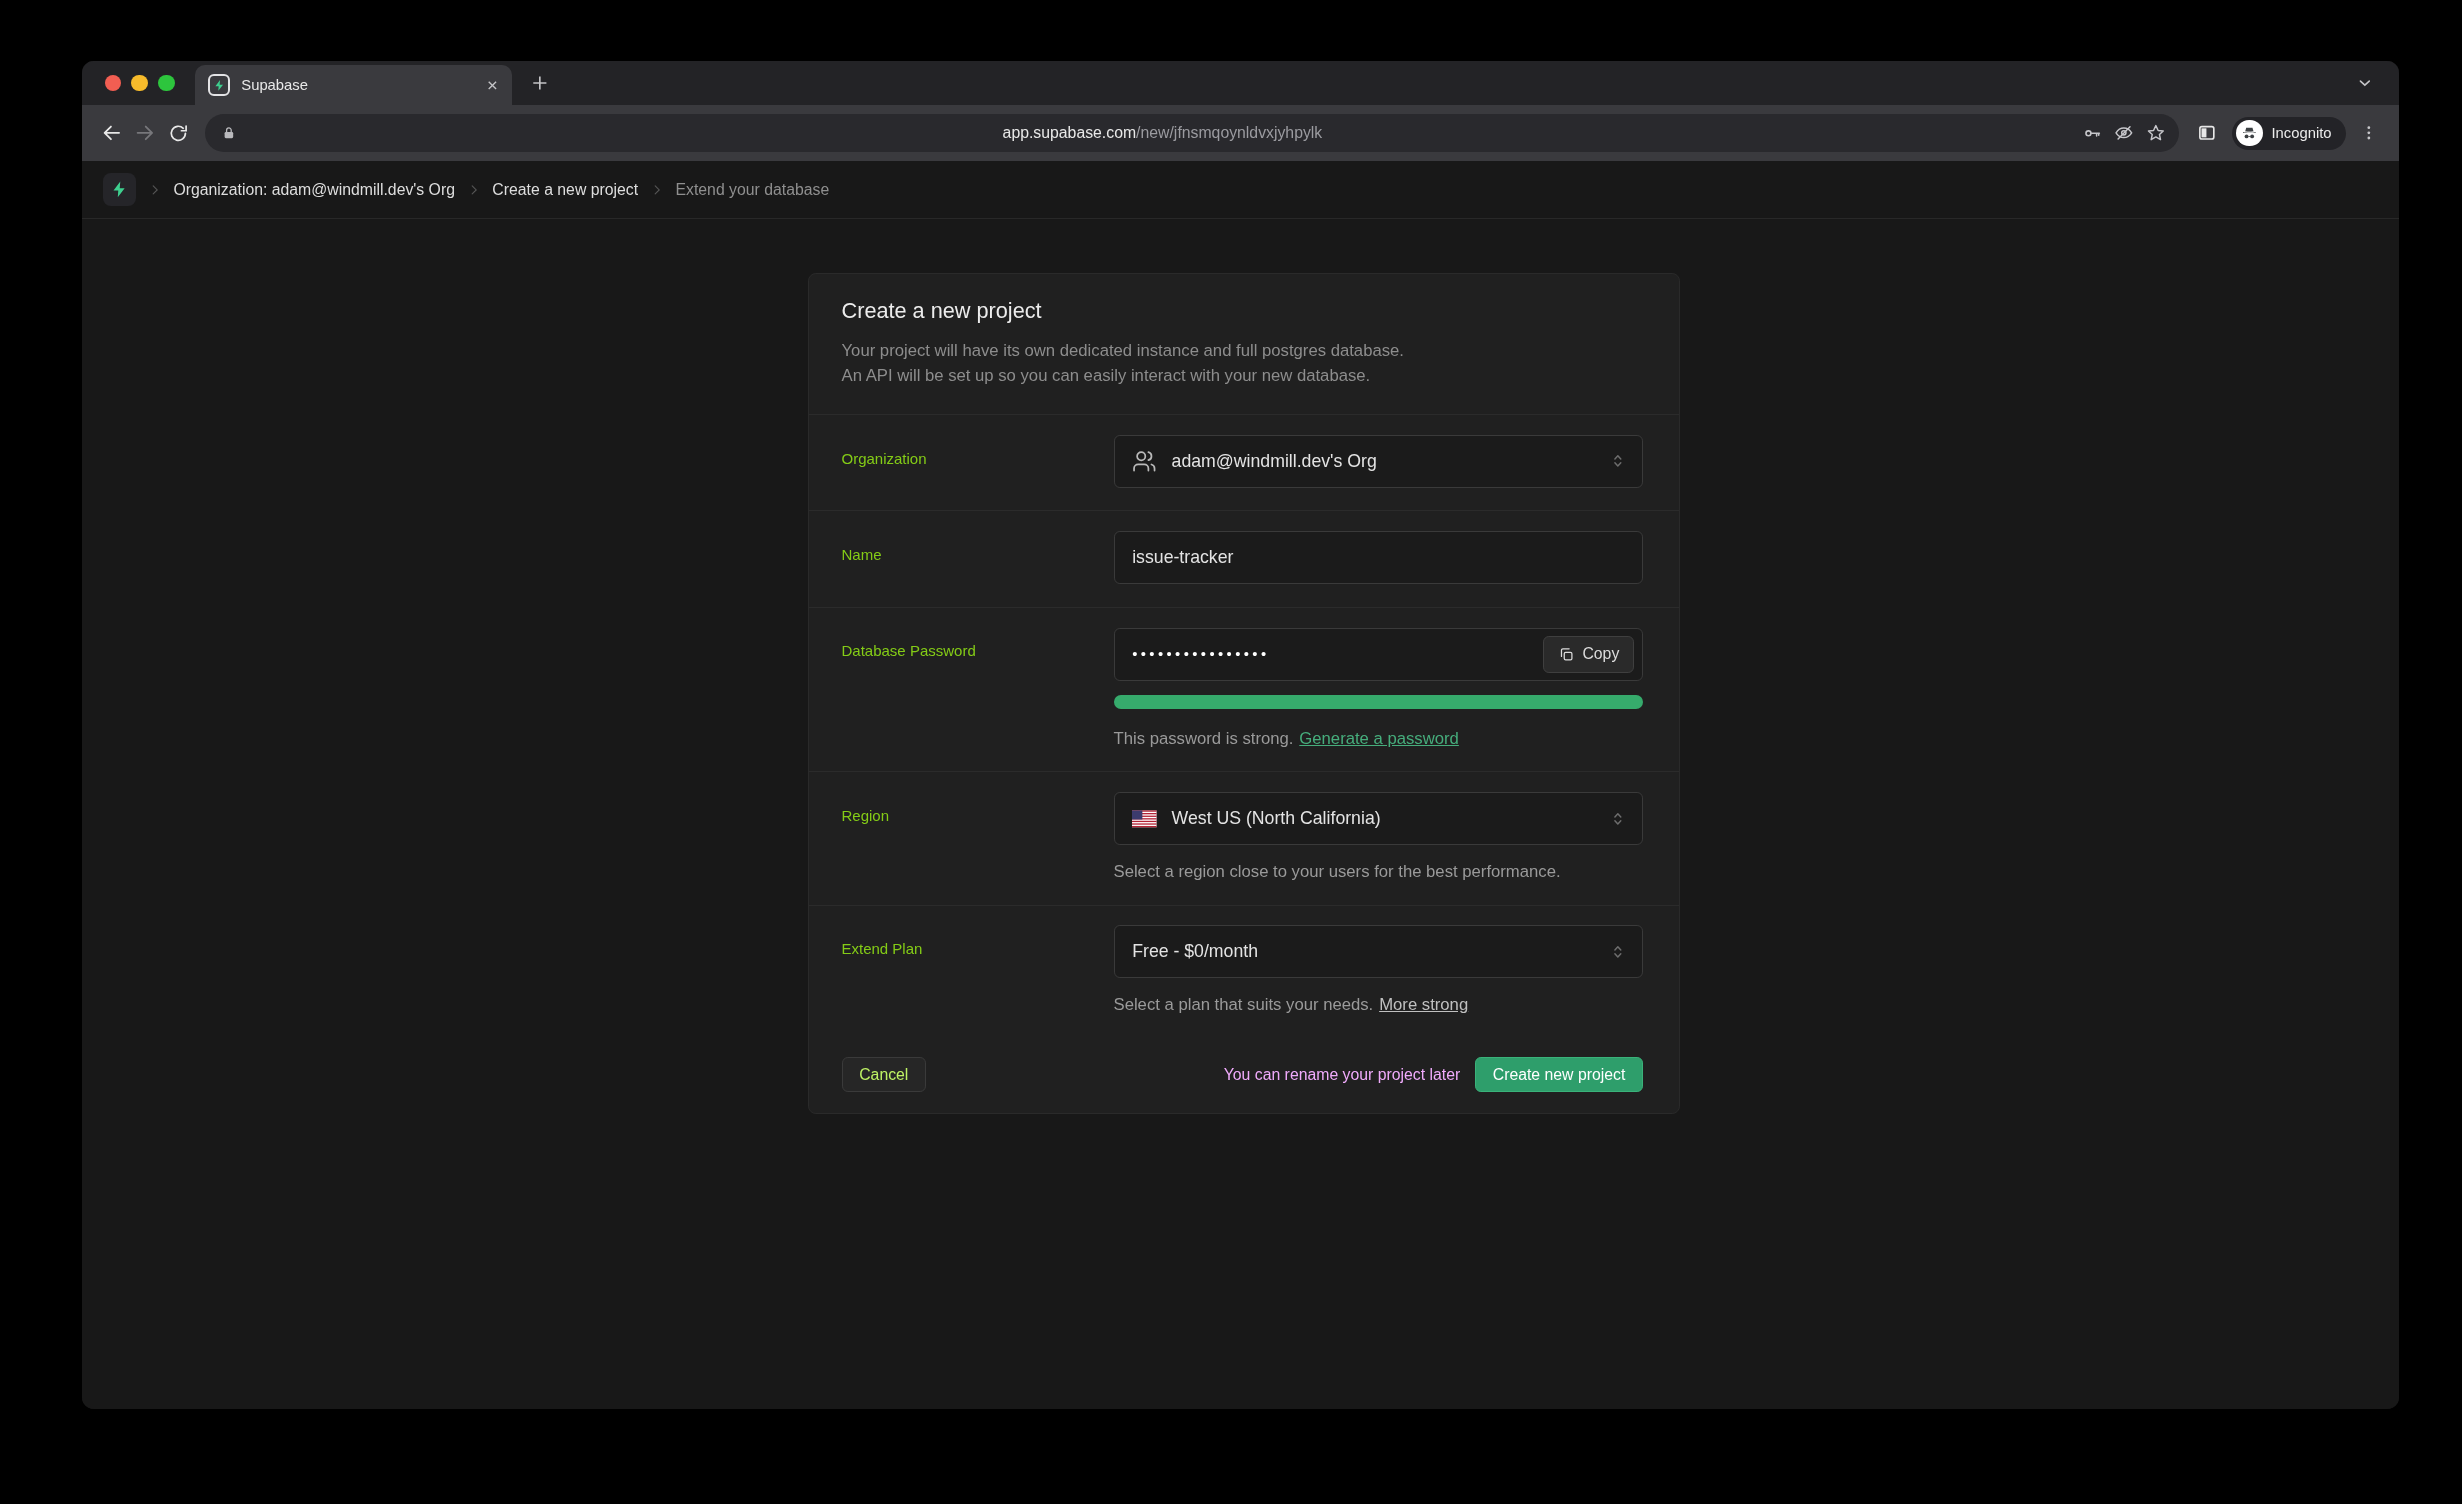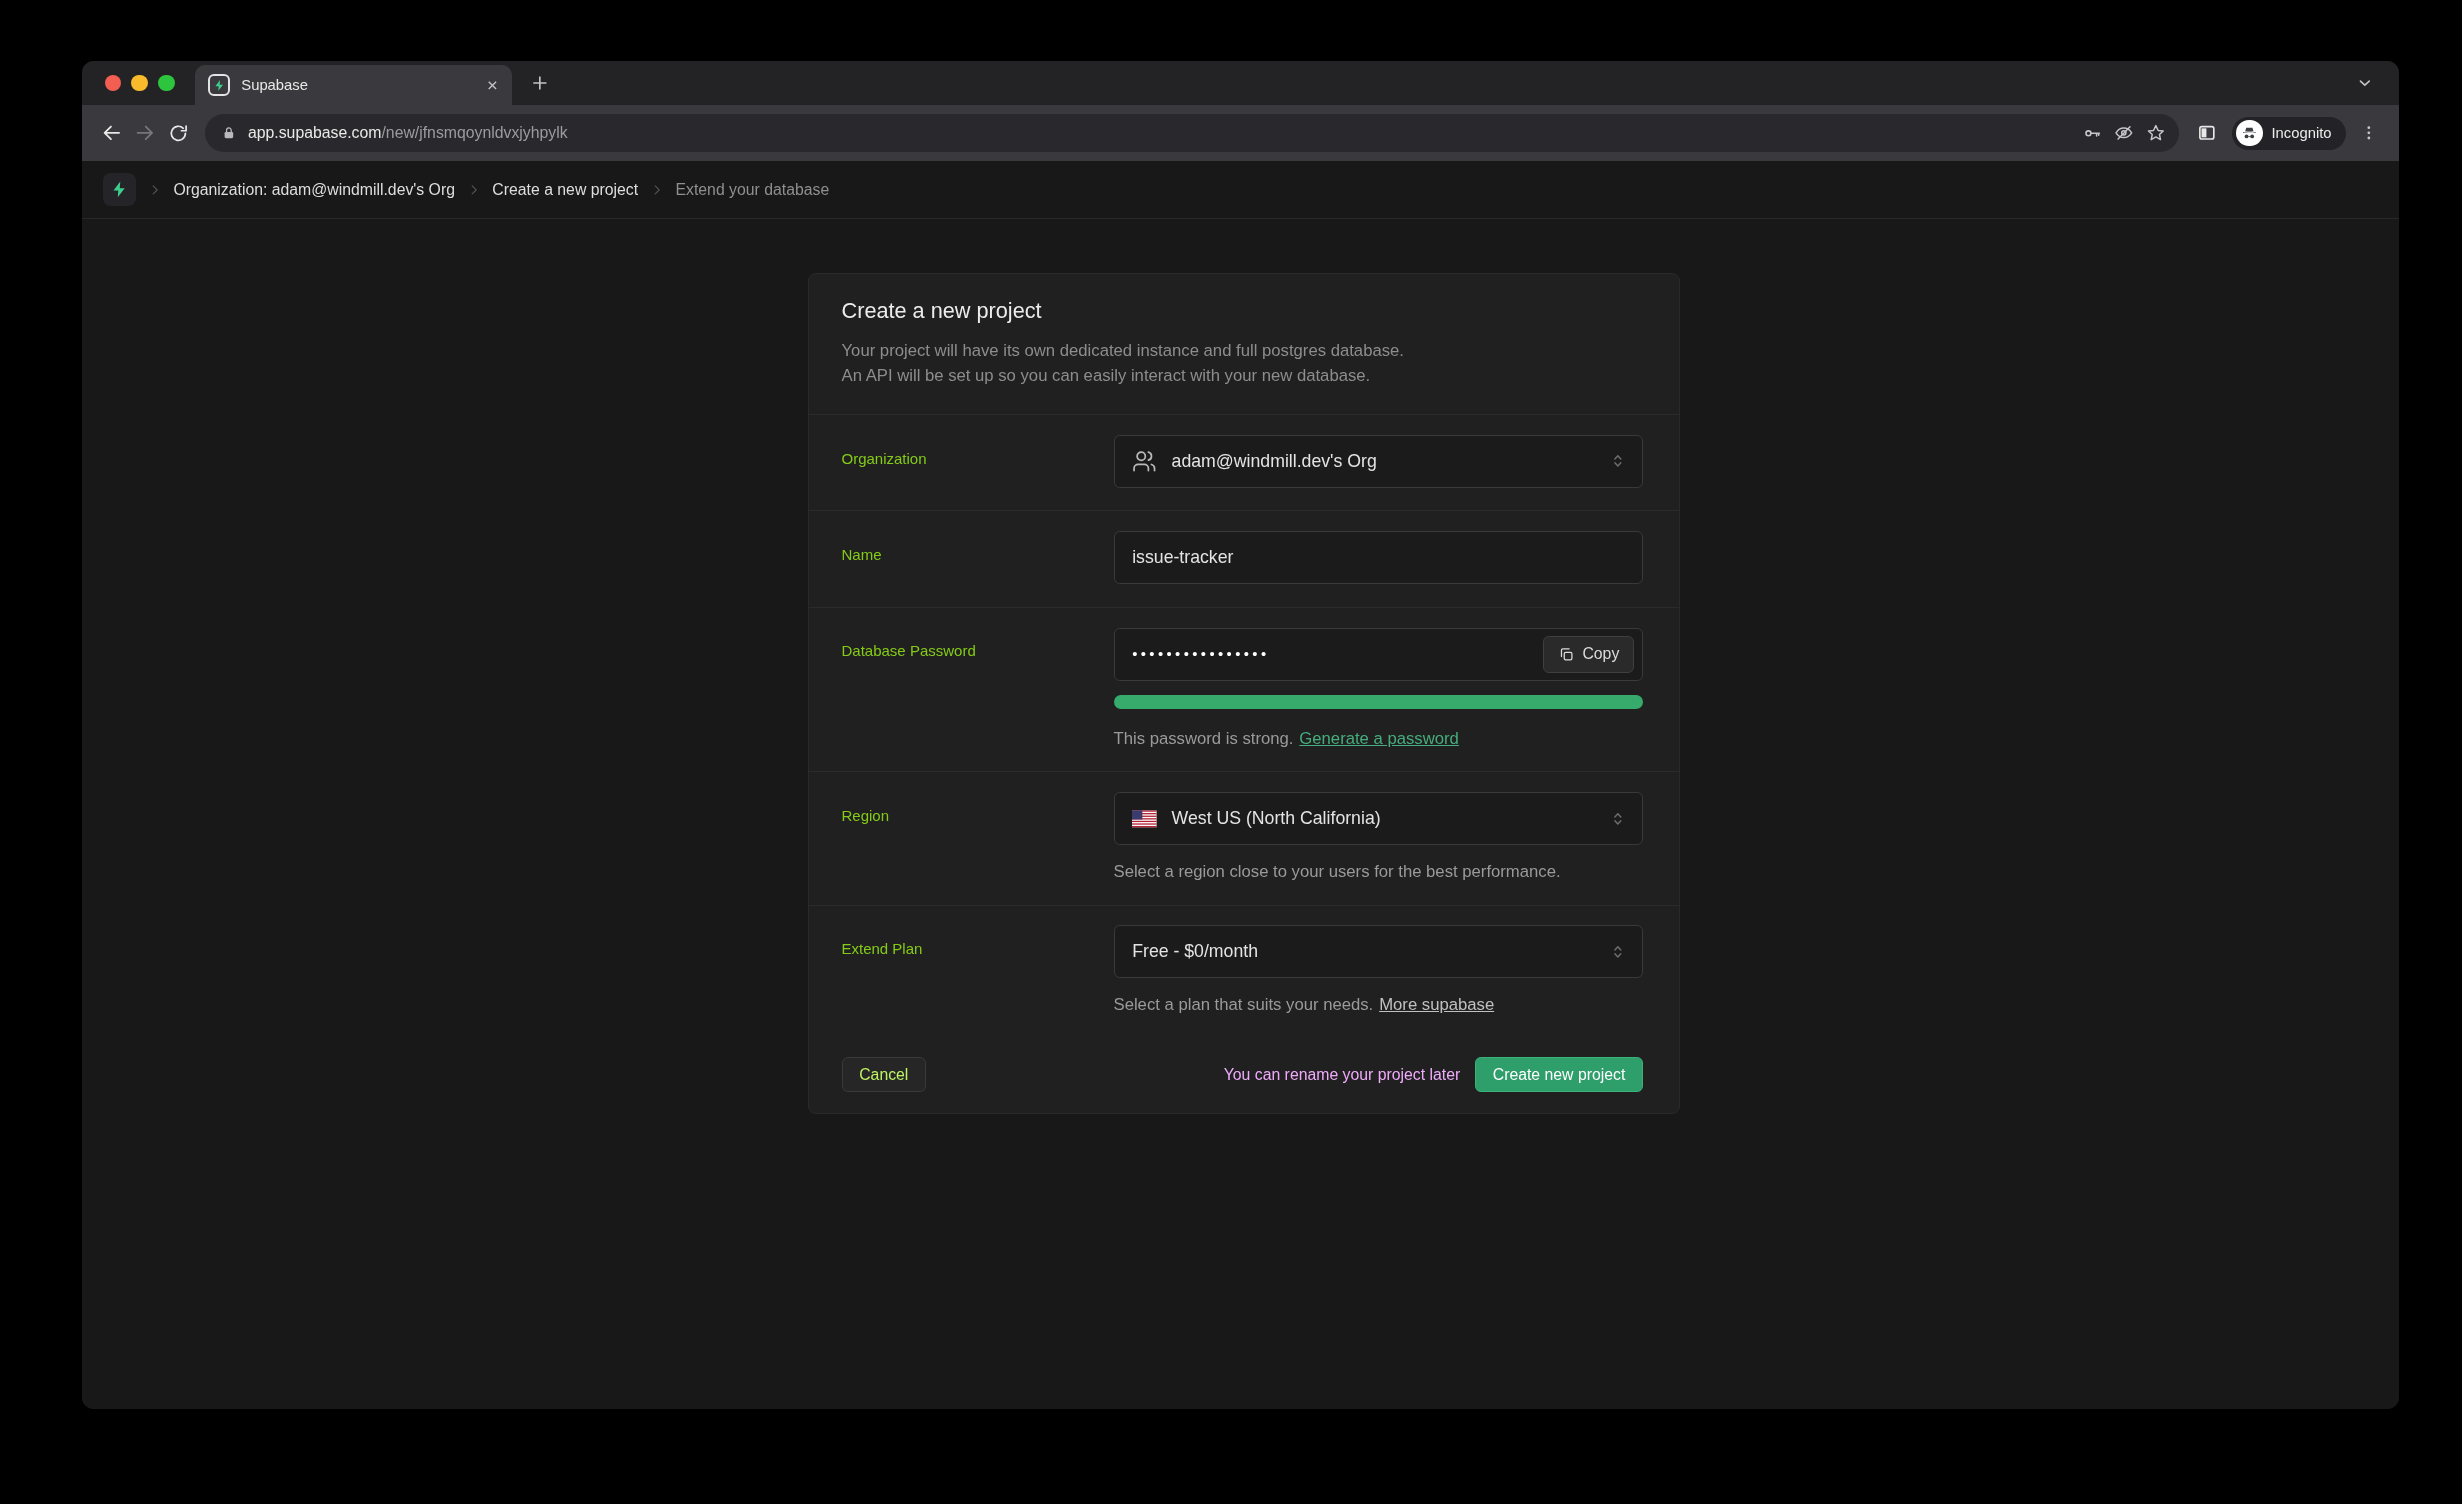--- a/index.html
+++ b/index.html
@@ -15,21 +15,21 @@
   .dot.yellow{background:#f7bb2b;}
   .dot.green{background:#2dc53d;}
   .tab{position:absolute;left:113px;bottom:0;width:317px;height:40px;background:#3a3a3e;border-radius:9.9px 9.9px 0 0;display:flex;align-items:center;padding:0 11.8px 0 12.8px;}
   .favicon{width:22.7px;height:22.7px;border-radius:5.9px;border:2px solid #e3e3e5;display:grid;place-items:center;flex-shrink:0;}
   .tab-title{margin-left:10.8px;font-size:14.8px;color:#e9e9e9;flex:1;white-space:nowrap;overflow:hidden;}
   .icon-btn{display:grid;place-items:center;border:none;background:transparent;padding:0;cursor:default;}
   .newtab{position:absolute;left:448px;top:50%;transform:translateY(-50%);}
   .tb-chevron{position:absolute;right:25.6px;top:50%;transform:translateY(-50%);}
 
   
-  .toolbar{height:56px;background:#3a3a3e;display:flex;align-items:center;padding:0 13.8px;}
+  .toolbar{height:56px;background:#3a3a3e;display:flex;align-items:center;padding:0 13.8px;text-align:center;}
   .nav-btn{width:33px;height:33px;border-radius:50%;display:grid;place-items:center;flex-shrink:0;}
   .urlpill{flex:1;height:38px;background:#29292d;border-radius:19.7px;margin:0 9.9px;display:flex;align-items:center;padding:0 7.9px 0 16.7px;min-width:0;}
   .url-text{margin-left:10.8px;font-size:15.8px;color:#e9e9e9;white-space:nowrap;overflow:hidden;flex:1;}
   .url-path{color:#9b9ba0;}
   .pill-icon{width:31.5px;height:31.5px;display:grid;place-items:center;flex-shrink:0;}
   .sidepanel{width:35px;height:33px;display:grid;place-items:center;margin-right:7.9px;flex-shrink:0;}
   .incog{height:33px;background:#232327;border-radius:16.7px;display:flex;align-items:center;gap:8.9px;padding:0 14.8px 0 3.9px;flex-shrink:0;}
   .incog-circle{width:26.6px;height:26.6px;border-radius:50%;background:#fff;display:grid;place-items:center;}
   .incog-label{font-size:14.8px;color:#ececec;font-weight:500;}
   .menu-dots{width:33px;height:33px;display:grid;place-items:center;margin-left:5.9px;flex-shrink:0;}
@@ -306,21 +306,21 @@
           <div class="row-control">
             <div class="field">
               <span>Free - $0/month</span>
               <span class="updown">
                 <svg width="17.7" height="17.7" viewBox="0 0 24 24" stroke="#6d6d6d" stroke-width="2" fill="none" stroke-linecap="round" stroke-linejoin="round">
                     <path d="M8 9.5l4-4.5 4 4.5"></path>
                     <path d="M8 14.5l4 4.5 4-4.5"></path>
                   </svg>
               </span>
             </div>
-            <div class="help tight"><span>Select a plan that suits your needs.</span><span class="gray-link">More supabase</span></div>
+            <div class="help tight"><span>Select a plan that suits your needs.</span><span class="gray-link">More strong</span></div>
           </div>
         </div>
 
         <div class="card-footer">
           <button class="btn btn-cancel">Cancel</button>
           <div class="footer-right">
             <span class="footer-note">You can rename your project later</span>
             <button class="btn btn-primary">Create new project</button>
           </div>
         </div>

